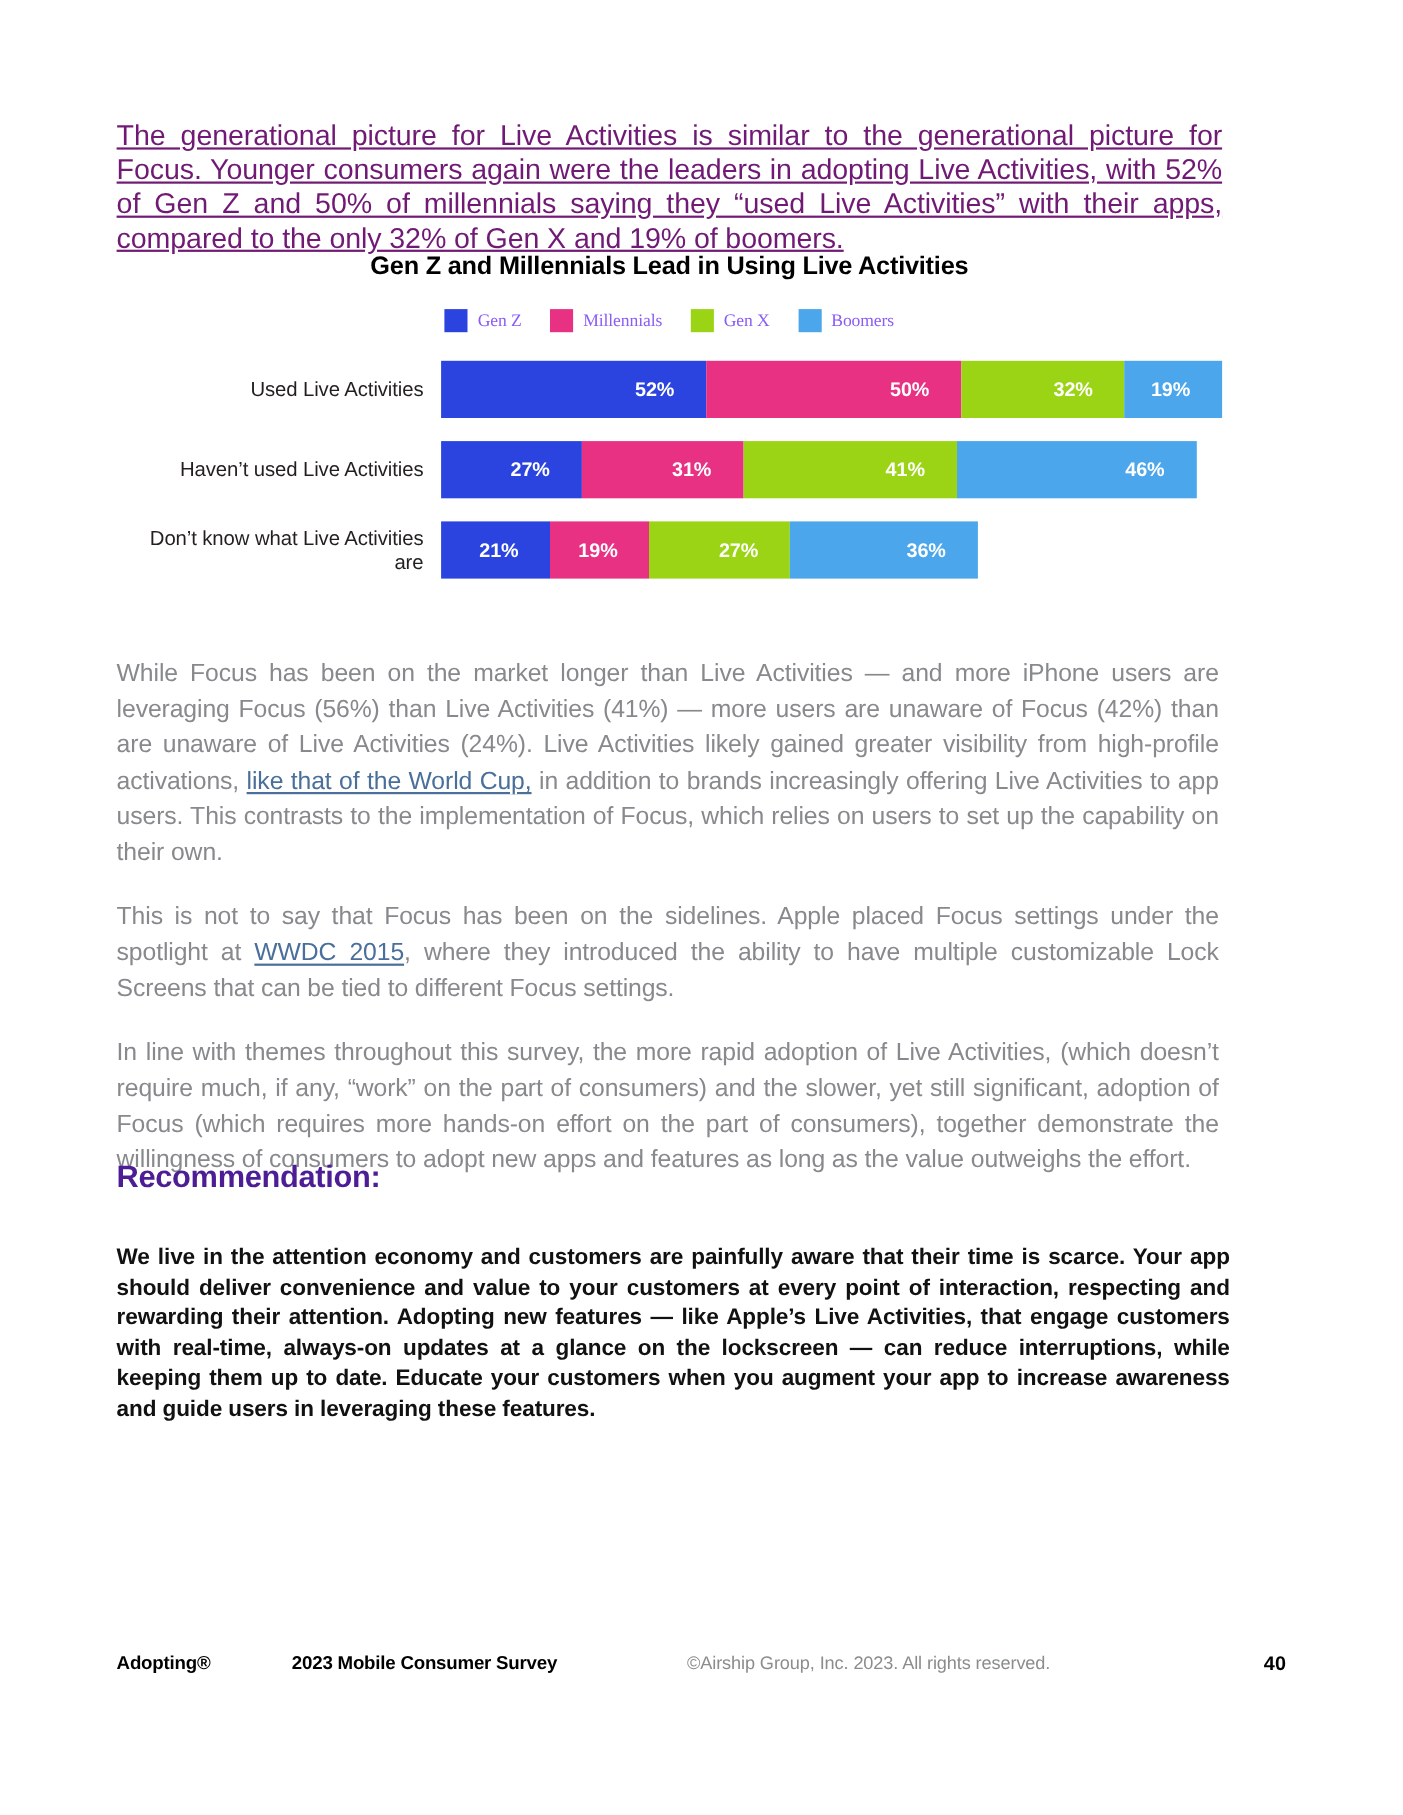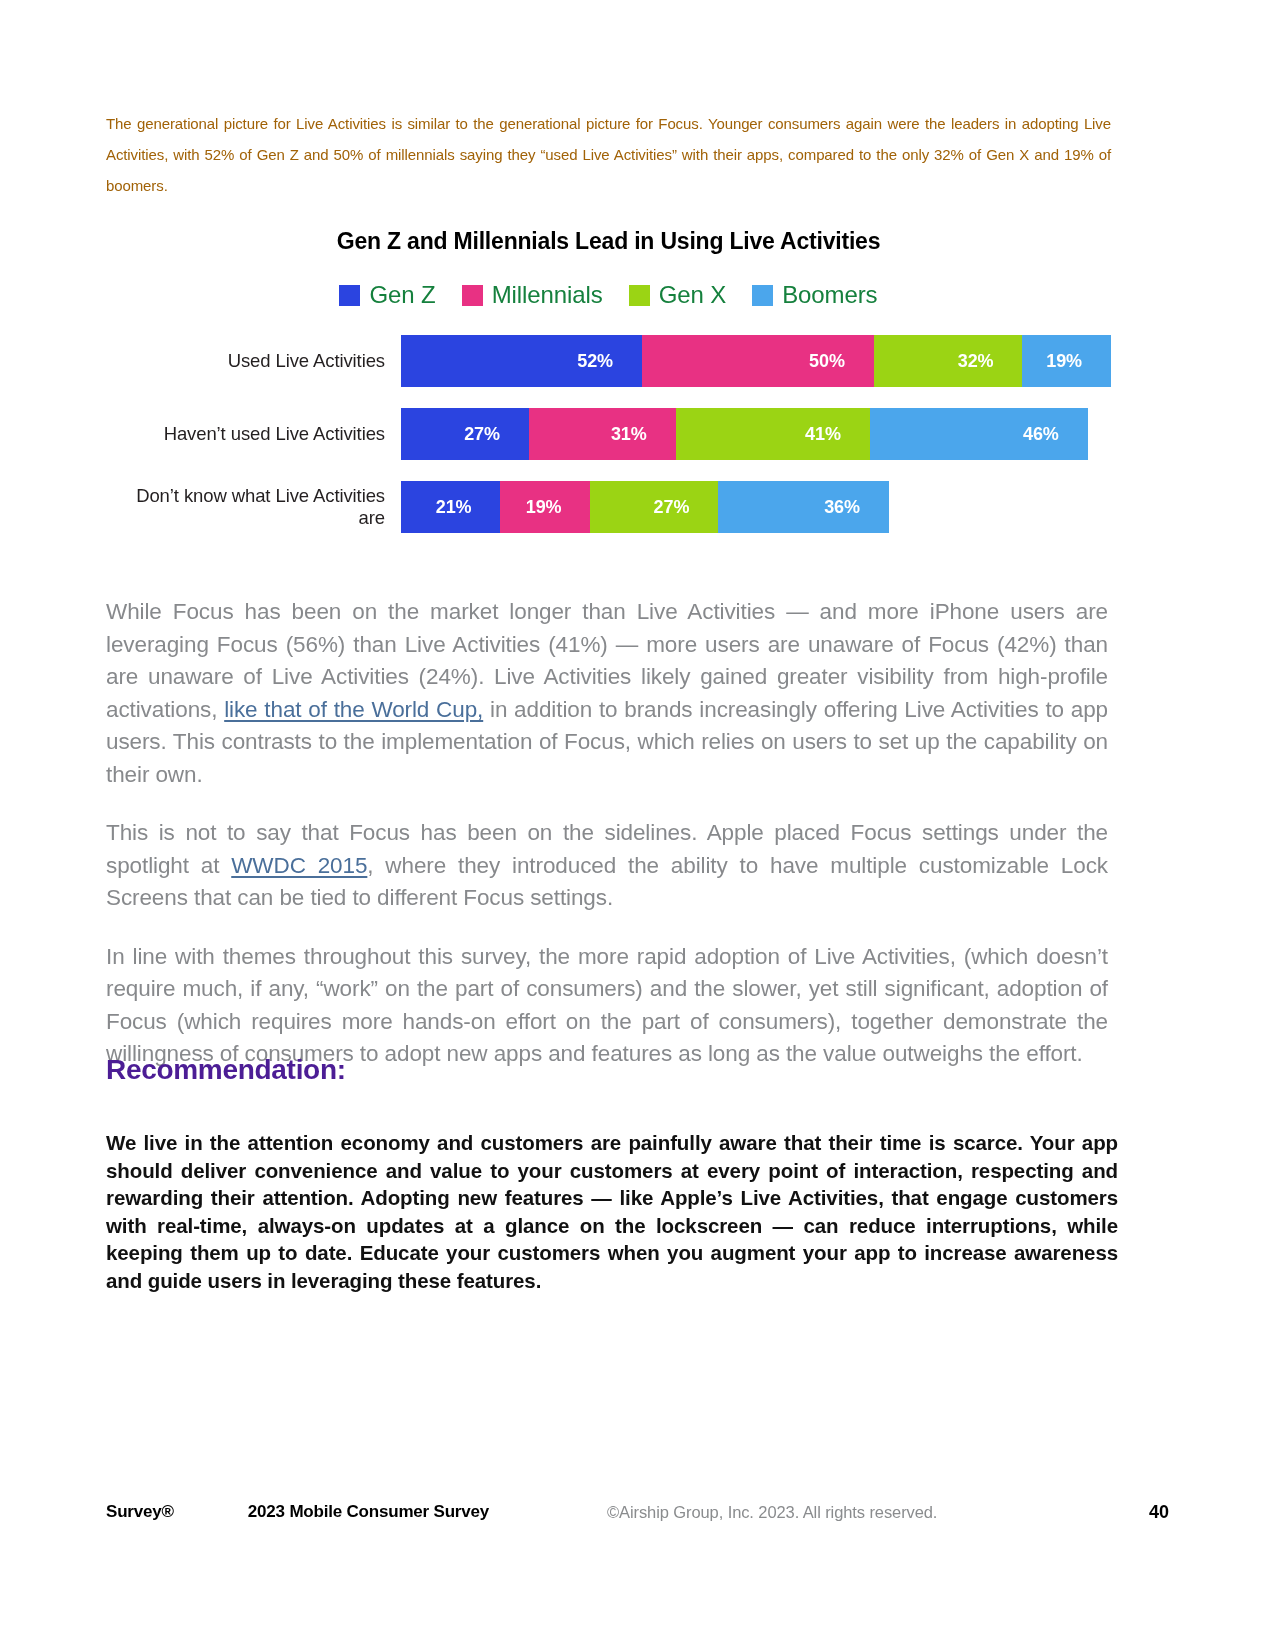--- a/index.html
+++ b/index.html
@@ -22,25 +22,26 @@
     box-sizing: border-box;
     padding: 0 106px;
   }
 
   
   .intro-para {
     position: absolute;
     left: 106px;
     top: 108px;
     width: 1005px;
-    font-size: 15px;
+    font-size: 26px;
     line-height: 31px;
-    color: #a16207;
+    color: #701a75;
     text-align: justify;
     letter-spacing: -0.1px;
+    text-decoration: underline;
   }
   .body-block {
     position: absolute;
     left: 106px;
     width: 1002px;
     color: #87898c;
     font-size: 22.5px;
     line-height: 32.5px;
     text-align: justify;
     letter-spacing: -0.1px;
@@ -79,23 +80,24 @@
     display: flex;
     align-items: center;
     gap: 9px;
   }
   .legend-swatch {
     width: 21px;
     height: 21px;
     display: block;
   }
   .legend-label {
-    font-size: 24px;
-    color: #15803d;
-    letter-spacing: -0.1px;
+    font-size: 16px;
+    color: #8b5cf6;
+    letter-spacing: -0.1px;
+    font-family: Liberation Serif, serif;
   }
   .rows { position: relative; }
   .bar-row {
     display: flex;
     align-items: center;
     height: 52px;
     margin-bottom: 21px;
   }
   .bar-row:last-child { margin-bottom: 0; }
   .cat-label {
@@ -282,19 +284,19 @@
 
     <p><span>This is not to say that Focus has been on the sidelines. Apple placed Focus settings under the spotlight at </span><a class="doclink" href="#">WWDC 2015</a><span>, where they introduced the ability to have multiple customizable Lock Screens that can be tied to different Focus settings.</span></p>
 
     <p>In line with themes throughout this survey, the more rapid adoption of Live Activities, (which doesn’t require much, if any, “work” on the part of consumers) and the slower, yet still significant, adoption of Focus (which requires more hands-on effort on the part of consumers), together demonstrate the willingness of consumers to adopt new apps and features as long as the value outweighs the effort.</p>
   </div>
 
   <div class="rec-head">Recommendation:</div>
   <div class="rec-body">We live in the attention economy and customers are painfully aware that their time is scarce. Your app should deliver convenience and value to your customers at every point of interaction, respecting and rewarding their attention. Adopting new features — like Apple’s Live Activities, that engage customers with real-time, always-on updates at a glance on the lockscreen — can reduce interruptions, while keeping them up to date. Educate your customers when you augment your app to increase awareness and guide users in leveraging these features.</div>
 
   <div class="footer">
-    <span class="footer-brand">Survey®</span>
+    <span class="footer-brand">Adopting®</span>
     <span class="footer-survey">2023 Mobile Consumer Survey</span>
     <span class="footer-copy">©Airship Group, Inc. 2023. All rights reserved.</span>
     <span class="footer-page">40</span>
   </div>
 
 </div>
 
 </body></html>

